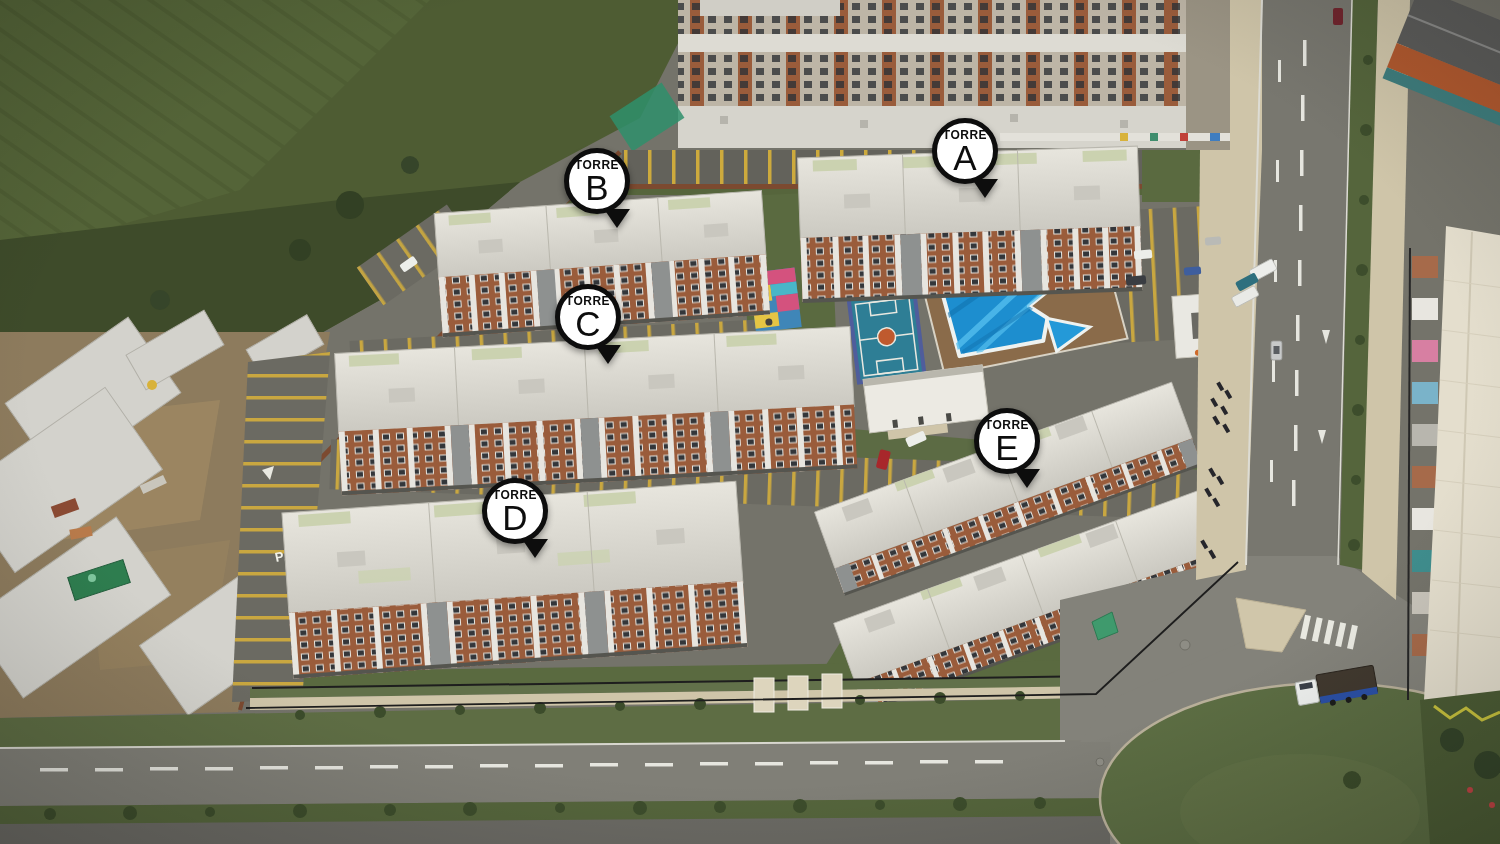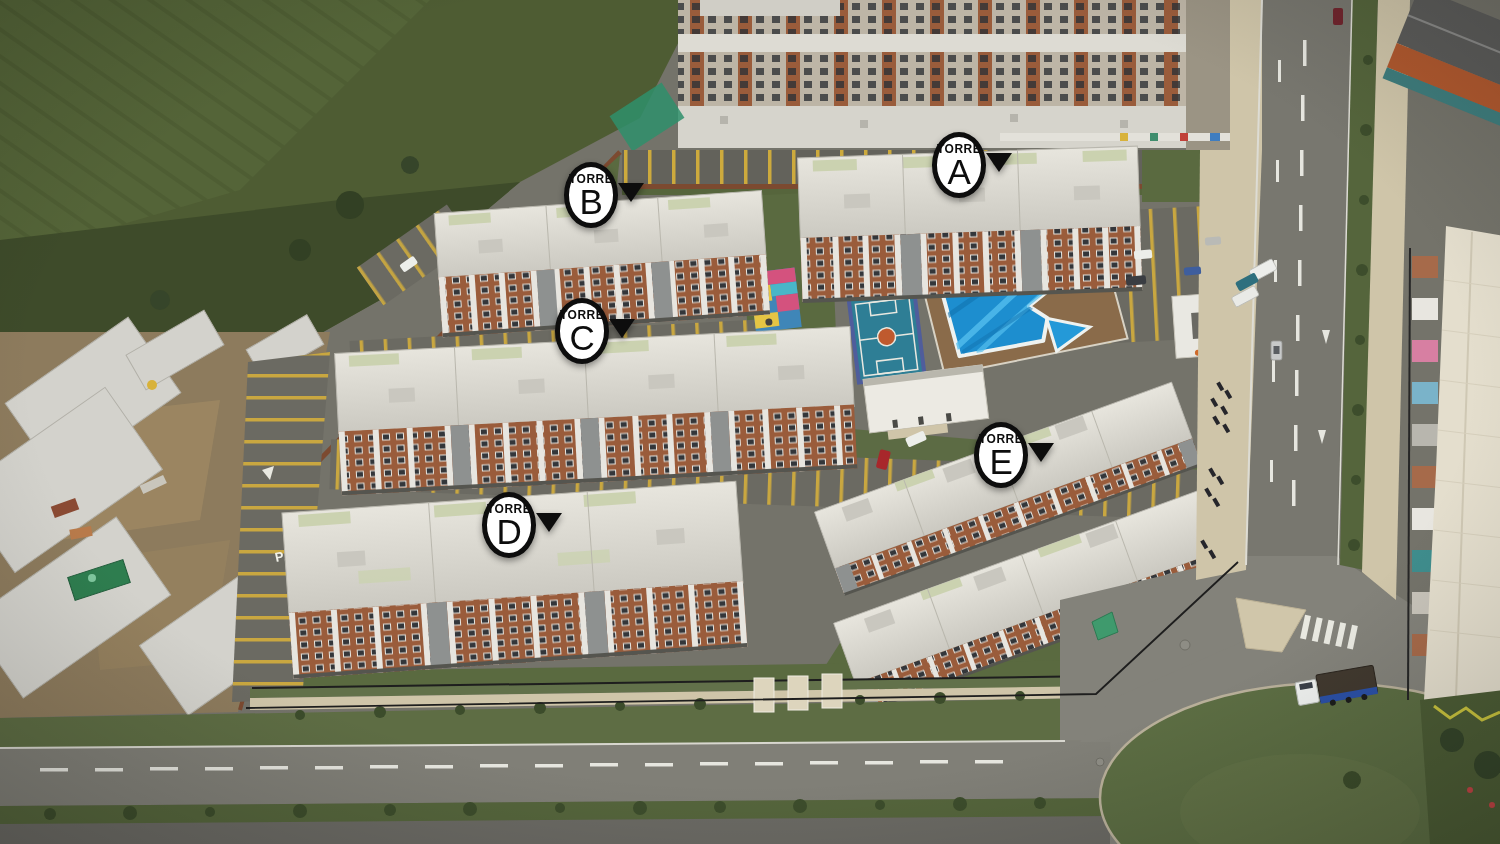--- a/index.html
+++ b/index.html
@@ -1,21 +1,21 @@
 <!DOCTYPE html>
 <html><head>
 <meta charset="utf-8">
 <style>
   html,body{margin:0;padding:0;background:#1e1f1c;}
   .stage{position:relative;width:1500px;height:844px;overflow:hidden;
          font-family:"Liberation Sans",sans-serif;background:#74736a;}
   .stage svg{position:absolute;left:0;top:0;}
   
   .pin{position:absolute;width:66px;transform:translate(-50%,-100%);
-       display:flex;align-items:center;
+       display:flex;flex-direction:column;align-items:flex-end;
        filter:drop-shadow(0 3px 3px rgba(0,0,0,.4));z-index:10;cursor:pointer;}
   .pin-circle{width:66px;height:66px;border-radius:50%;background:#fff;
        border:5px solid #0d0d0d;box-sizing:border-box;display:flex;
        flex-direction:column;align-items:center;justify-content:center;line-height:1;}
   .pin-torre{font-size:12px;font-weight:bold;letter-spacing:.5px;color:#0d0d0d;margin-top:2px;}
   .pin-letter{font-size:35px;font-weight:400;color:#0d0d0d;margin-top:-1px;}
   .pin-tail{width:0;height:0;border-left:13px solid transparent;
        border-right:13px solid transparent;border-top:19px solid #0d0d0d;margin-top:-5px;}
 </style>
 </head>

